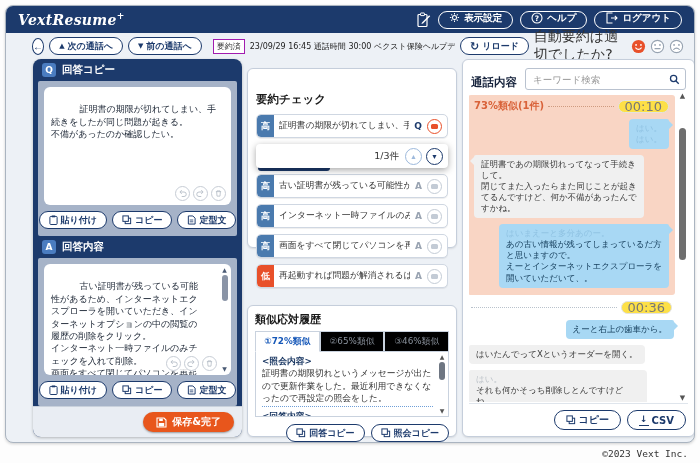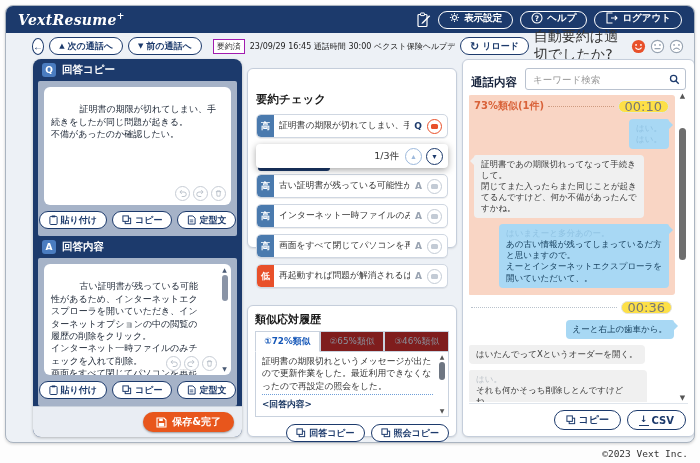--- a/index.html
+++ b/index.html
@@ -61,21 +61,21 @@
   .pager-wrap{position:relative;height:24px}
   .peek{position:absolute;left:2px;bottom:-3px;width:72px;height:11px;background:#1c3a6c;border-radius:3px}
   .pager{position:absolute;inset:0;border-radius:4px;background:#fff;box-shadow:0 2px 7px rgba(0,0,0,.35);display:flex;align-items:center;justify-content:flex-end;gap:4px;padding:0 5px}
   .pager-count{font-size:9.5px;color:#333;margin-right:2px}
   .pager-btn{width:17px;height:17px;border-radius:50%;background:#fff;display:flex;align-items:center;justify-content:center;font-size:7px;padding:0;cursor:pointer}
   .pager-btn.up{border:1px solid #9db9dc;color:#9db9dc}
   .pager-btn.down{border:1px solid #1c3a6c;color:#1c3a6c}
   
   .card-similar{left:241px;top:246px;width:210px;bottom:0;padding:6px 7px;box-sizing:border-box}
   .sim-tabs{display:flex;margin-top:4px}
-  .sim-tab{flex:1;height:19px;font-size:8.8px;display:flex;align-items:center;justify-content:center;border:1px solid #c9d2de;background:#7f1d1d;color:#8a929d;cursor:pointer;white-space:nowrap}
+  .sim-tab{flex:1;height:19px;font-size:8.8px;display:flex;align-items:center;justify-content:center;border:1px solid #c9d2de;background:#000000;color:#8a929d;cursor:pointer;white-space:nowrap}
   .sim-tab.active{background:#fff;color:#1557b8;font-weight:bold;border-bottom-color:#fff}
   .sim-body{border:1px solid #c9d2de;border-top:none;height:61px;overflow:hidden;position:relative;padding:3px 15px 0 6px;font-size:8.8px;line-height:1.4}
   .sim-label{font-weight:bold;color:#14325e}
   .sim-text{color:#333}
   .sim-dots{border-bottom:1px dotted #6f9fd8;margin:2px 0 3px}
   .sim-scroll{position:absolute;right:1px;top:1px;bottom:1px;width:10px;display:flex;flex-direction:column;align-items:center;justify-content:space-between;font-size:6px;color:#555}
   .sim-scroll .thumb{width:6px;flex:0 0 18px;background:#6e7682;border-radius:3px;margin-top:1px}
   .sim-scroll .track{flex:1}
   .sim-btns{display:flex;justify-content:flex-end;gap:6px;margin-top:7px}
   
@@ -385,20 +385,21 @@
     </div>
 
     <div class="card card-similar">
       <div class="card-title" style="font-size:11px">類似応対履歴</div>
       <div class="sim-tabs">
         <span class="sim-tab active">①72%類似</span>
         <span class="sim-tab">②65%類似</span>
         <span class="sim-tab">③46%類似</span>
       </div>
       <div class="sim-body">
+        <div class="sim-label">&lt;照会内容&gt;</div>
         <div class="sim-text">証明書の期限切れというメッセージが出たので更新作業をした。最近利用できなくなったので再設定の照会をした。</div>
         <div class="sim-dots"></div>
         <div class="sim-label">&lt;回答内容&gt;</div>
         <span class="sim-scroll">
             <span>▲</span>
             <span class="thumb"></span>
             <span class="track"></span>
             <span>▼</span>
           </span>
       </div>

